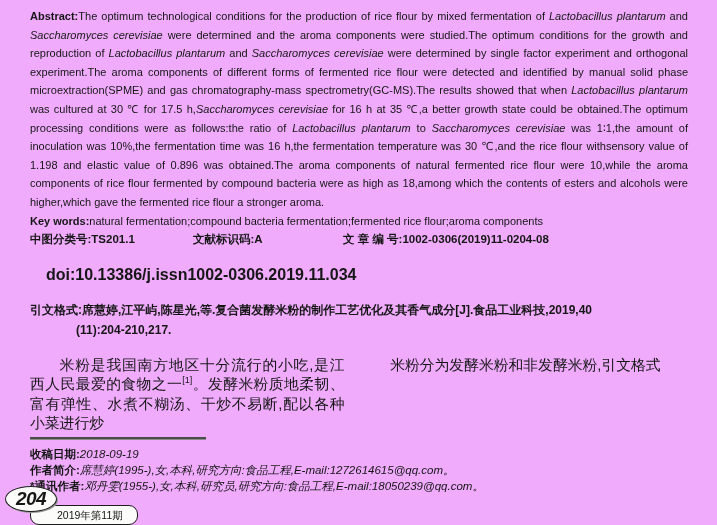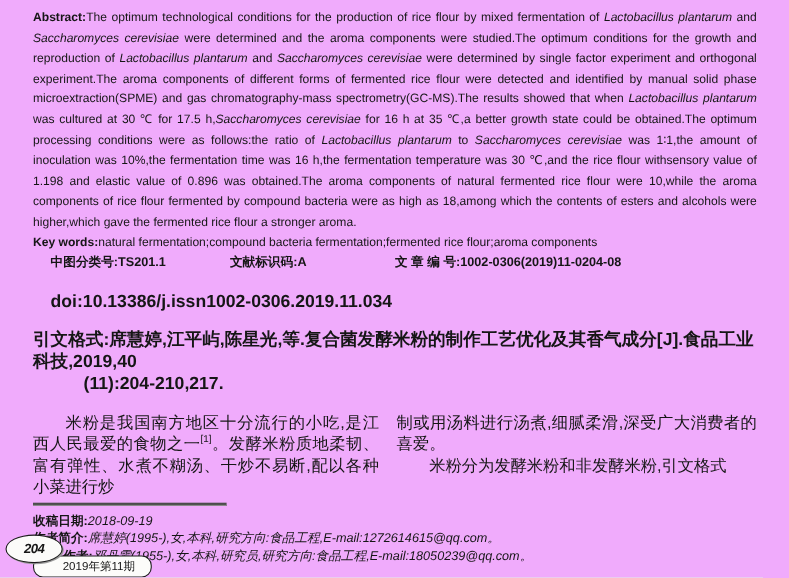--- a/index.html
+++ b/index.html
@@ -27,31 +27,31 @@
     line-height:18.6px;
   }
   .keywords b{font-weight:bold;}
   .meta-line{
     font-size:11.5px;
     line-height:18.6px;
     font-weight:bold;
     white-space:nowrap;
   }
   .meta-item{display:inline-block;}
-  .meta-item.m1{width:163px;margin-left:16px;}
+  .meta-item.m1{width:163px;}
   .meta-item.m2{width:150px;}
   .doi-line{
     margin:16px;
     font-size:16px;
     line-height:19px;
     font-weight:bold;
   }
   .citation p{
     margin:0;
-    font-size:16px;
+    font-size:12px;
     line-height:20px;
     font-weight:bold;
   }
   .citation .cit2{padding-left:46px;}
   .columns{
     display:flex;
     gap:16px;
     padding:16px 29px 0 30px;
   }
   .col{
@@ -104,21 +104,21 @@
     width:50px;height:24px;
     background:#fbfbf9;
     border:1.5px solid #1d1d1d;
     border-radius:50%;
     display:flex;align-items:center;justify-content:center;
     box-shadow:1px 1px 0 #9a9a9a;
   }
   .page-ellipse span{
     font-weight:bold;
     font-style:italic;
-    font-size:12px;
+    font-size:19px;
     letter-spacing:-0.5px;
   }
 </style>
 </head>
 <body>
 
 <div class="page">
 
   <section class="front">
     <p class="abstract">
@@ -139,21 +139,20 @@
       <p><b>引文格式:</b><span>席慧婷,江平屿,陈星光,等.复合菌发酵米粉的制作工艺优化及其香气成分[J].食品工业科技,2019,40</span></p>
       <p class="cit2">(11):204-210,217.</p>
     </div>
   </section>
 
   <section class="columns">
     <div class="col left">
       <p class="ind"><span>米粉是我国南方地区十分流行的小吃,是江西人民最爱的食物之一</span><sup>[1]</sup><span>。发酵米粉质地柔韧、富有弹性、水煮不糊汤、干炒不易断,配以各种小菜进行炒</span></p>
     </div>
     <div class="col right">
-      <p><span>制或用汤料进行汤煮,细腻柔滑,深受广大消费者的喜爱。</span></p>
       <p class="ind"><span>米粉分为发酵米粉和非发酵米粉,引文格式</span></p>
     </div>
   </section>
 
   <section class="footnote">
     <div class="rule"></div>
     <p><b>收稿日期:</b><span class="kai">2018-09-19</span></p>
     <p><b>作者简介:</b><span class="kai">席慧婷(1995-),女,本科,研究方向:食品工程,E-mail:1272614615@qq.com。</span></p>
     <p><b>*通讯作者:</b><span class="kai">邓丹雯(1955-),女,本科,研究员,研究方向:食品工程,E-mail:18050239@qq.com。</span></p>
   </section>

